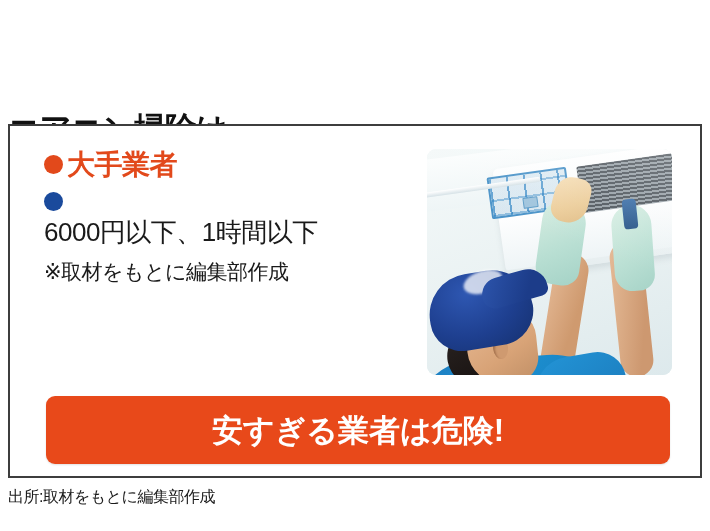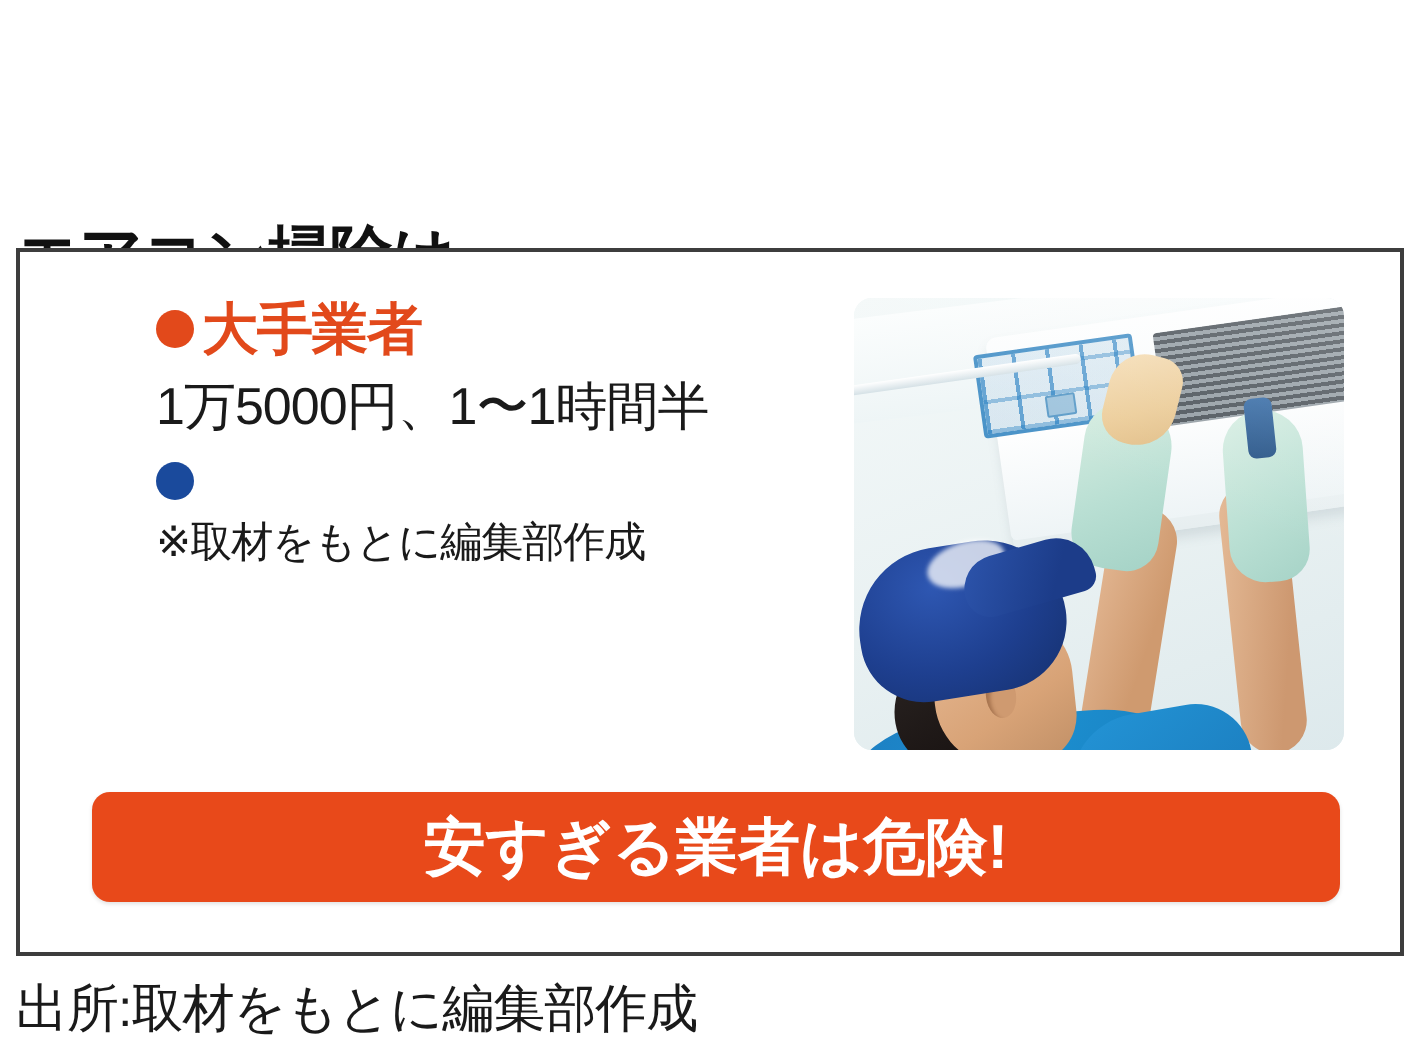--- a/index.html
+++ b/index.html
@@ -45,21 +45,21 @@
     background: #ffffff;
   }
 
   
   .offers {
     position: absolute;
     left: 34px;
     top: 22px;
     width: 360px;
   }
-  .offer { margin-bottom: 10px; margin-left: 34px; }
+  .offer { margin-bottom: 10px; }
   .offer-head {
     display: flex;
     align-items: center;
     font-weight: bold;
     font-size: 28px;
     line-height: 1.2;
     letter-spacing: -0.5px;
     white-space: nowrap;
   }
   .bullet {
@@ -310,21 +310,21 @@
     background: linear-gradient(200deg, rgba(255,255,255,.22) 0%, rgba(255,255,255,0) 42%);
     pointer-events: none;
   }
 
   
   .banner {
     position: absolute;
     left: 36px;
     top: 270px;
     width: 624px;
-    height: 55px;
+    height: 68px;
     background: #E8491A;
     border-radius: 9px;
     display: flex;
     align-items: center;
     justify-content: center;
     box-shadow: 0 1px 2px rgba(0,0,0,.12);
   }
   .banner-text {
     color: #ffffff;
     font-weight: bold;
@@ -332,21 +332,21 @@
     letter-spacing: 0px;
     line-height: 1;
     white-space: nowrap;
   }
 
   
   .source {
     position: absolute;
     left: 8px;
     top: 487px;
-    font-size: 26px;
+    font-size: 16px;
     color: #1a1a1a;
     letter-spacing: -0.5px;
     white-space: nowrap;
   }
 </style>
 </head>
 <body>
 
 <div class="headline">
   <span class="headline-line">エアコン掃除は</span>
@@ -355,27 +355,27 @@
 
 <div class="panel">
 
   <div class="offers">
 
     <div class="offer offer-major">
       <div class="offer-head">
         <span class="bullet"></span>
         <span>大手業者</span>
       </div>
-      <div class="offer-detail">1万5000円、1〜1時間半</div>
     </div>
 
     <div class="offer offer-cheap">
       <div class="offer-head">
         <span class="bullet"></span>
       </div>
+      <div class="offer-detail">6000円以下、1時間以下</div>
       <div class="offer-note">※取材をもとに編集部作成</div>
     </div>
 
   </div>
 
   <div class="photo">
     <div class="ph-wall"></div>
     <div class="ph-ceiling"></div>
     <div class="ph-ac"></div>
     <div class="ph-ac-front"></div>

